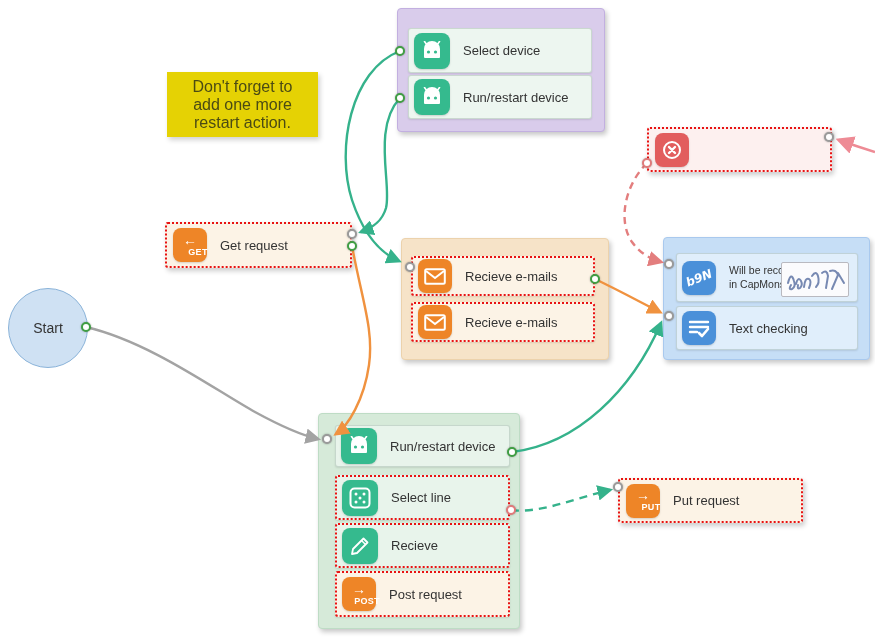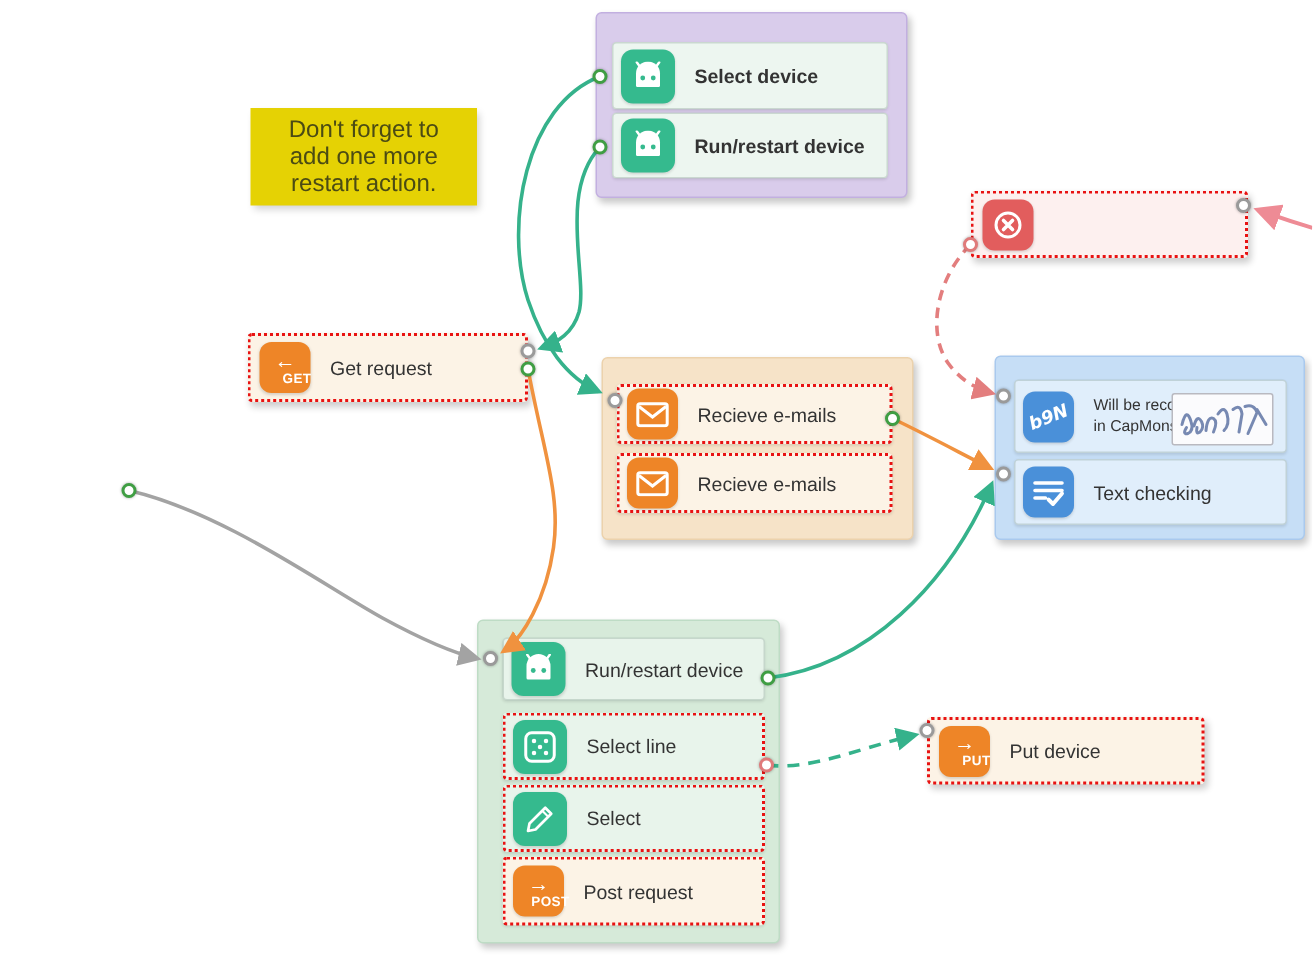--- a/index.html
+++ b/index.html
@@ -18,21 +18,21 @@
   .group.tan{background:var(--tan-group);border:1px solid #ecd2ac;}
   .group.green{background:var(--green-group);border:1px solid #bedcc5;}
   .group.blue{background:var(--blue-group);border:1px solid #a9c9ee;}
   .item{position:absolute;display:flex;align-items:center;gap:13px;padding-left:5px;
         border-radius:3px;border:1px solid rgba(110,140,125,.28);box-sizing:border-box;
         box-shadow:0 1px 2px rgba(0,0,0,.10);z-index:5;}
   .item.dotted{border:2px dotted var(--dotted);}
   .node{position:absolute;display:flex;align-items:center;gap:13px;padding-left:6px;
         border-radius:3px;border:2px dotted var(--dotted);box-sizing:border-box;
         box-shadow:2px 3px 5px rgba(0,0,0,.20);z-index:5;}
-  .bg-mint{background:var(--mint-item);font-weight:bold;} .bg-cream{background:var(--cream-item);}
+  .bg-mint{background:var(--mint-item);} .bg-cream{background:var(--cream-item);}
   .bg-greenitem{background:var(--green-item);} .bg-blueitem{background:var(--blue-item);}
   .bg-redbox{background:var(--red-item-bg);}
   .icon-sq{width:36px;height:36px;border-radius:8px;display:flex;flex-direction:column;
            align-items:center;justify-content:center;flex:none;box-shadow:0 1px 2px rgba(0,0,0,.15);}
   .icon-sq.sm{width:34px;height:34px;}
   .teal-bg{background:var(--teal-icon);} .orange-bg{background:var(--orange-icon);}
   .red-bg{background:var(--red-icon);} .blue-bg{background:var(--blue-icon);}
   .badge-arrow{color:#fff;font-weight:bold;font-size:14px;line-height:13px;}
   .badge-text{color:#fff;font-weight:bold;font-size:9px;line-height:10px;letter-spacing:.3px;margin-left:16px;}
   .label{font-size:13px;color:#333;white-space:nowrap;}
@@ -60,20 +60,23 @@
 
   <div class="group purple" style="left:397px;top:8px;width:206px;height:122px;"></div>
   <div class="group tan" style="left:401px;top:238px;width:206px;height:120px;"></div>
   <div class="group blue" style="left:663px;top:237px;width:205px;height:121px;"></div>
   <div class="group green" style="left:318px;top:413px;width:200px;height:214px;"></div>
 
   <div id="note">
     <span>Don't forget to add one more restart action.</span>
   </div>
 
+  <div id="start-node">
+    <span>Start</span>
+  </div>
 
   <div class="item bg-mint" style="left:408px;top:28px;width:184px;height:45px;">
     <span class="icon-sq teal-bg">
       <svg width="24" height="20" viewBox="0 0 24 20">
           <path d="M4,8 a8,8 0 0 1 16,0 v8 a1,1 0 0 1 -1,1 h-14 a1,1 0 0 1 -1,-1 z" fill="#fff"></path>
           <circle cx="8.5" cy="11" r="1.6" fill="#35ba8e"></circle>
           <circle cx="15.5" cy="11" r="1.6" fill="#35ba8e"></circle>
           <path d="M7,4 L4.5,0.5 M17,4 L19.5,0.5" stroke="#fff" stroke-width="1.6" stroke-linecap="round"></path>
         </svg>
     </span>
@@ -174,36 +177,36 @@
     </span>
     <span class="label">Select line</span>
   </div>
   <div class="item dotted bg-greenitem" style="left:335px;top:523px;width:175px;height:45px;">
     <span class="icon-sq teal-bg">
       <svg width="22" height="22" viewBox="0 0 22 22">
           <path d="M14.5,3.5 l4,4 L8,18 l-5,1 1,-5 z" fill="none" stroke="#fff" stroke-width="1.8" stroke-linejoin="round"></path>
           <path d="M12.5,5.5 l4,4" stroke="#fff" stroke-width="1.4"></path>
         </svg>
     </span>
-    <span class="label">Select</span>
+    <span class="label">Recieve</span>
   </div>
   <div class="item dotted bg-cream" style="left:335px;top:571px;width:175px;height:46px;">
     <span class="icon-sq sm orange-bg">
       <span class="badge-arrow">→</span>
       <span class="badge-text">POST</span>
     </span>
     <span class="label">Post request</span>
   </div>
 
   <div class="node bg-cream" style="left:618px;top:478px;width:185px;height:45px;">
     <span class="icon-sq sm orange-bg">
       <span class="badge-arrow">→</span>
       <span class="badge-text">PUT</span>
     </span>
-    <span class="label">Put device</span>
+    <span class="label">Put request</span>
   </div>
 
   <svg id="wires" width="875" height="639" viewBox="0 0 875 639">
     <defs>
       <marker id="ah-teal" viewBox="0 0 10 10" refX="8" refY="5" markerWidth="6.5" markerHeight="6.5" orient="auto-start-reverse">
           <path d="M0,0 L10,5 L0,10 z" style="fill:var(--teal)"></path>
         </marker>
       <marker id="ah-orange" viewBox="0 0 10 10" refX="8" refY="5" markerWidth="6.5" markerHeight="6.5" orient="auto-start-reverse">
           <path d="M0,0 L10,5 L0,10 z" style="fill:var(--orange)"></path>
         </marker>

